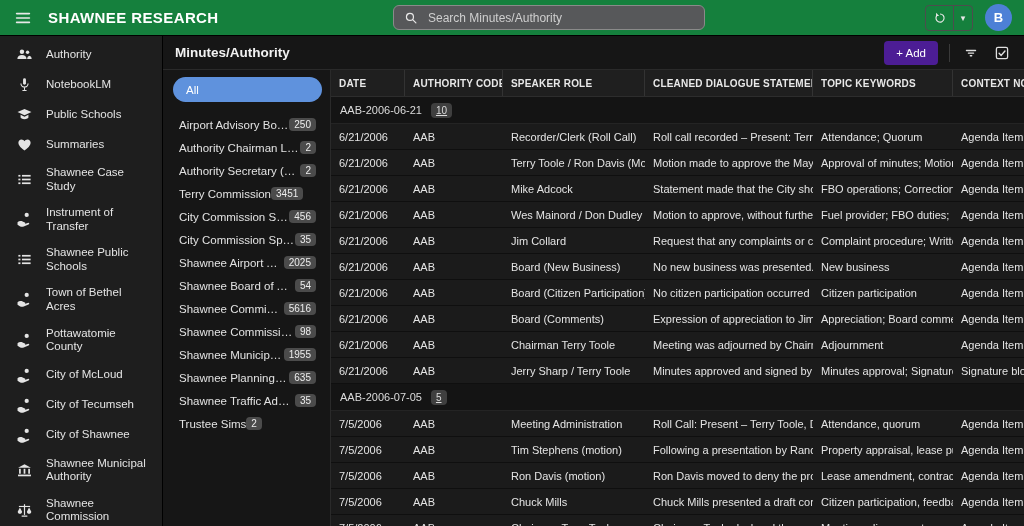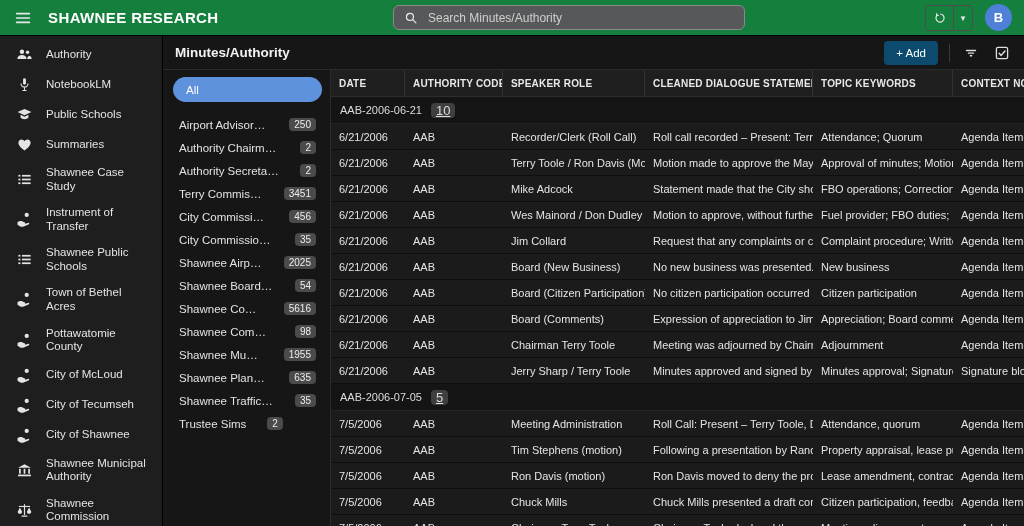--- a/index.html
+++ b/index.html
@@ -11,21 +11,21 @@
   }
   .app{width:1024px;height:526px;display:flex;flex-direction:column;}
 
   
   .topbar{position:relative;height:36px;flex:0 0 36px;background:#15803d;
     display:flex;align-items:center;padding:0 12px 0 10px;gap:12px;
     border-bottom:1px solid #000;box-sizing:border-box;}
   .hamburger{background:none;border:none;padding:4px;cursor:pointer;color:#e8e8e8;display:flex;}
   .hamburger svg{width:18px;height:18px;}
   .app-title{font-size:15px;font-weight:700;letter-spacing:.4px;color:#fff;white-space:nowrap;}
-  .search{position:absolute;left:393px;top:5px;width:352px;height:25px;
+  .search{position:absolute;left:393px;top:5px;width:312px;height:25px;
     background:#57585a;border:1px solid #8a8a8a;border-radius:6px;
     display:flex;align-items:center;padding:0 10px;gap:8px;box-sizing:border-box;}
   .search svg{width:14px;height:14px;flex:0 0 14px;}
   .search input{flex:1;background:transparent;border:none;outline:none;
     color:#f0f0f0;font-size:12px;font-family:"Liberation Sans",sans-serif;}
   .search input::placeholder{color:#cfcfcf;}
   .topbar-right{margin-left:auto;display:flex;align-items:center;gap:12px;}
   .sync-split{display:flex;align-items:stretch;border:1px solid #4d4d4d;border-radius:4px;height:26px;box-sizing:border-box;overflow:hidden;}
   .sync-split button{background:none;border:none;color:#e8e8e8;display:flex;align-items:center;justify-content:center;cursor:pointer;padding:0;}
   .sync-btn{width:27px;}
@@ -42,44 +42,44 @@
     margin:1px 6px 1px 0;font-size:11.5px;color:#e4e4e4;cursor:pointer;border-radius:0 15px 15px 0;}
   .side-item .side-icon{flex:0 0 17px;display:flex;}
   .side-item svg{width:17px;height:17px;fill:currentColor;stroke:none;}
   .side-label{line-height:1.18;}
 
   .main{flex:1;display:flex;flex-direction:column;min-width:0;background:#161616;}
   .page-header{height:34px;flex:0 0 34px;display:flex;align-items:center;
     padding:0 12px 0 12px;border-bottom:1px solid #2a2a2a;box-sizing:border-box;}
   .page-title{font-size:13.5px;font-weight:700;color:#f2f2f2;}
   .header-actions{margin-left:auto;display:flex;align-items:center;gap:11px;}
-  .add-btn{background:#0c4a6e;color:#fff;border:none;border-radius:4px;height:24px;
+  .add-btn{background:#4c1d95;color:#fff;border:none;border-radius:4px;height:24px;
     padding:0 12px;font-size:11.5px;font-family:"Liberation Sans",sans-serif;cursor:pointer;}
   .vdiv{width:1px;height:18px;background:#3a3a3a;}
   .hdr-icon{background:none;border:none;padding:2px;cursor:pointer;color:#e0e0e0;display:flex;}
   .hdr-icon svg{width:16px;height:16px;}
 
   .content{flex:1;display:flex;min-height:0;}
   .filter-col{width:167px;flex:0 0 167px;box-sizing:border-box;padding:7px 8px 0 10px;overflow:hidden;}
   .chip{display:flex;align-items:center;height:23px;padding:0 6px;font-size:11.5px;
     color:#e2e2e2;cursor:pointer;white-space:nowrap;}
   .chip-label{overflow:hidden;text-overflow:ellipsis;}
   .chip.selected{background:#5f92dd;color:#fff;border-radius:13px;height:25px;padding:0 13px;margin-bottom:11px;}
   .chip-count{background:#4b4b4b;color:#ececec;border-radius:4px;padding:1px 5px;
-    font-size:10px;margin-left:21px;flex:0 0 auto;}
+    font-size:10px;margin-left:0;flex:0 0 auto;}
 
   .table-col{flex:1;border-left:1px solid #2a2a2a;overflow:hidden;display:flex;flex-direction:column;min-width:0;}
   .thead,.trow{display:grid;grid-template-columns:74px 98px 142px 168px 140px 160px;min-width:782px;}
   .thead{background:#1f1f1f;height:26px;flex:0 0 26px;border-bottom:1px solid #2d2d2d;}
   .th{font-size:10px;font-weight:700;letter-spacing:.2px;color:#e8e8e8;padding:0 8px;
     border-right:1px solid #333;display:flex;align-items:center;white-space:nowrap;overflow:hidden;box-sizing:border-box;}
   .tbody{flex:1;overflow:hidden;}
   .tgroup{height:26px;display:flex;align-items:center;gap:9px;padding:0 9px;
     font-size:11px;color:#dcdcdc;background:#141414;border-bottom:1px solid #242424;cursor:pointer;}
-  .tgroup-count{background:#3f3f3f;border-radius:4px;padding:0 5px;font-size:13px;line-height:15px;text-decoration:underline;}
+  .tgroup-count{background:#3f3f3f;border-radius:4px;padding:0 5px;font-size:10px;line-height:15px;text-decoration:underline;}
   .trow{height:25px;align-items:center;background:#1b1b1b;border-bottom:1px solid #0f0f0f;cursor:pointer;}
   .tcell{padding:0 8px;font-size:11px;color:#e4e4e4;white-space:nowrap;overflow:hidden;}
 </style>
 </head>
 <body>
 
 <div class="app">
 
   <header class="topbar">
     <button class="hamburger">

